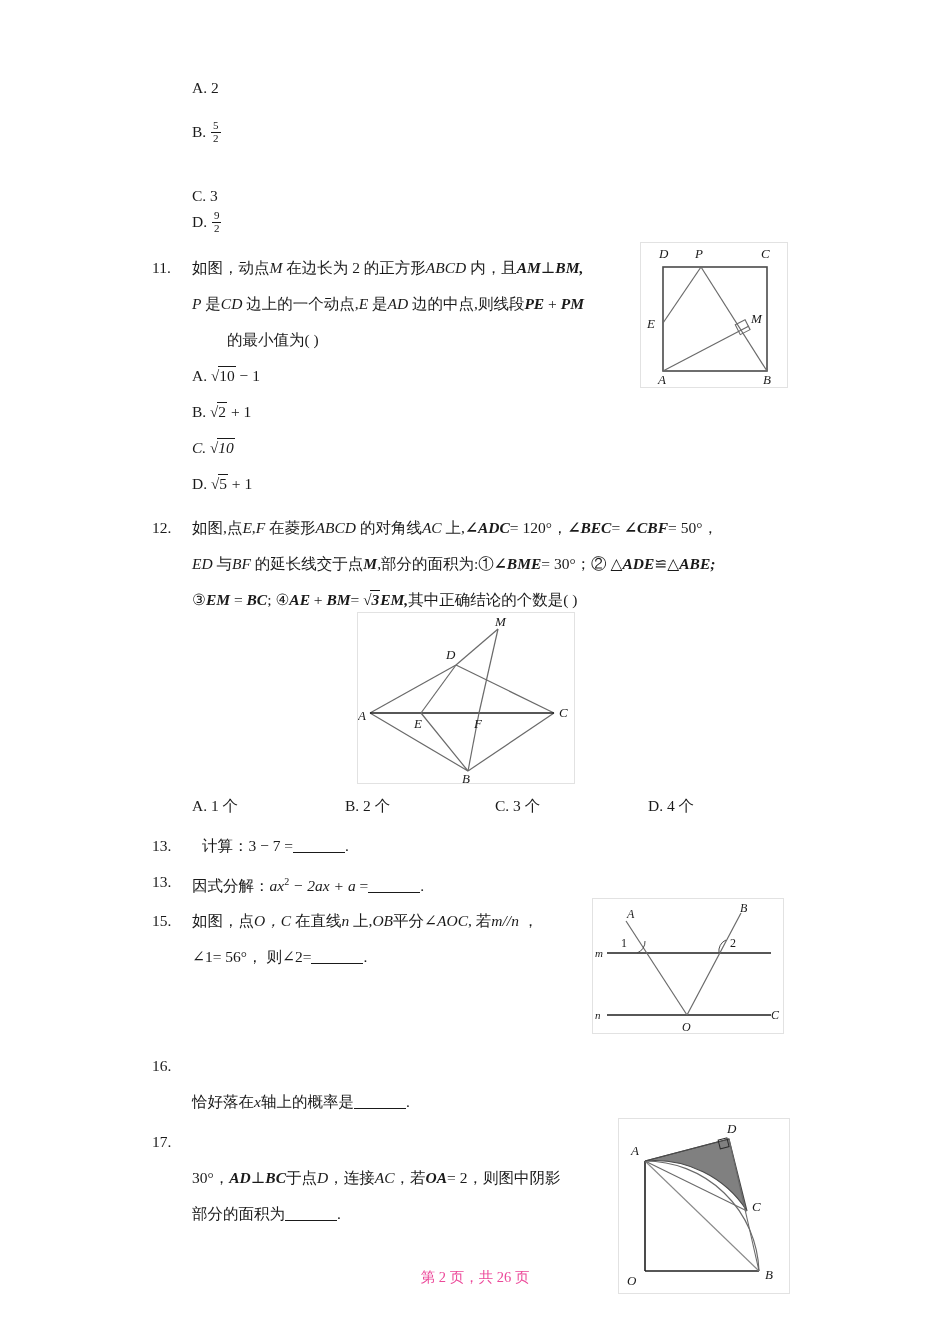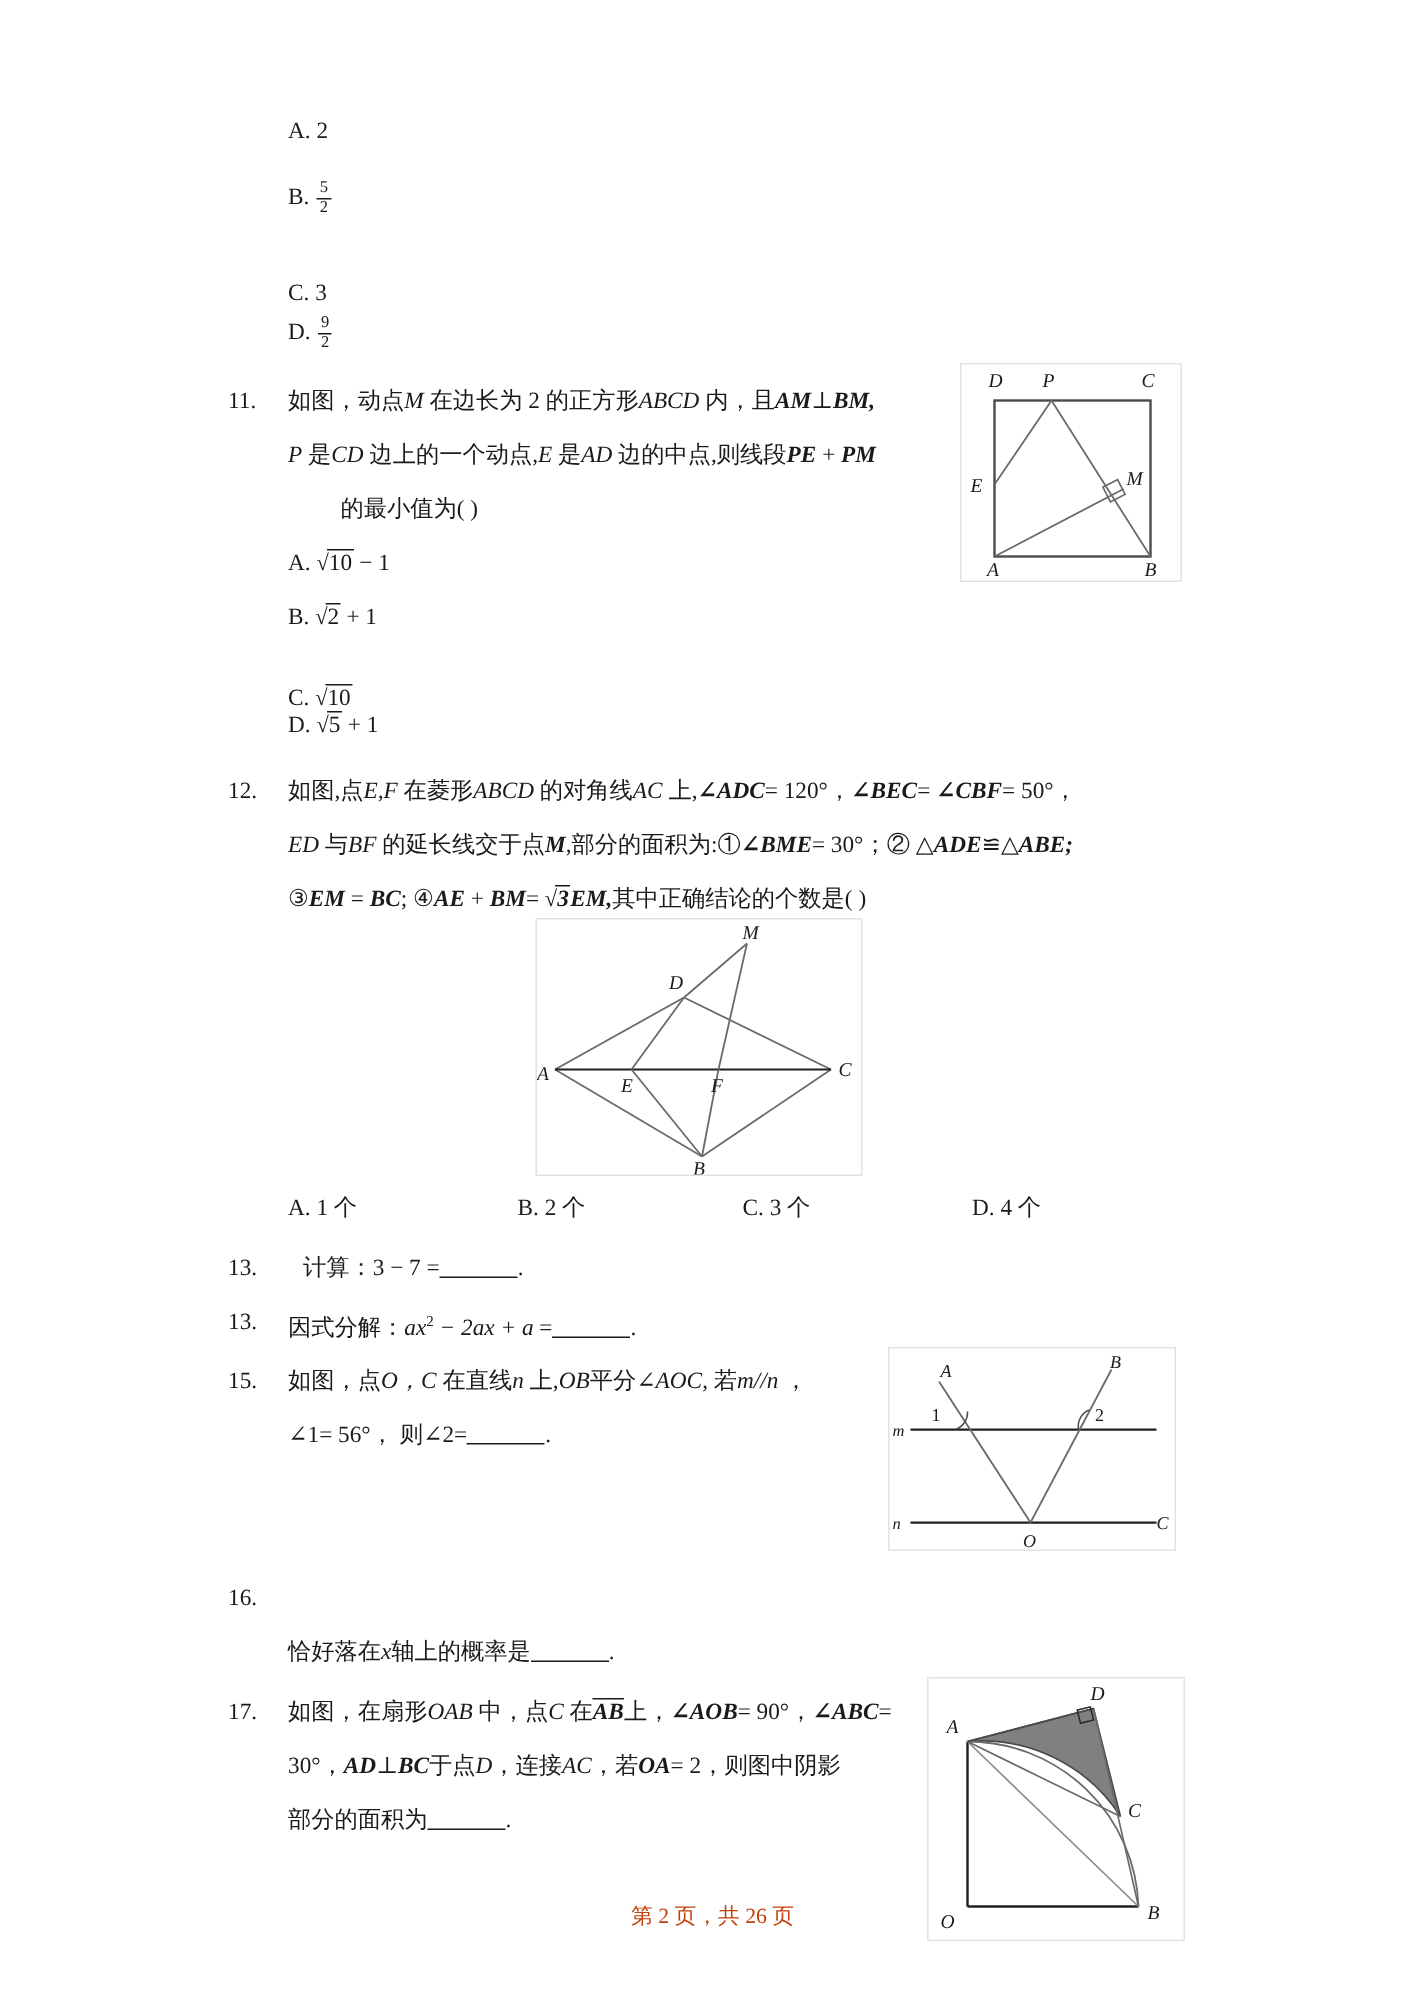--- a/index.html
+++ b/index.html
@@ -65,21 +65,21 @@
     background:#ffffff;
     border:1px solid #e2e2e2;
     box-sizing:border-box;
   }
   .fig svg{display:block;}
   .footer{
     position:absolute;
     width:950px;
     text-align:center;
     font-size:14.5px;
-    color:#c2410c;
+    color:#ec4899;
   }
 </style>
 </head>
 <body>
 
 <div class="page">
 
   <div class="opt" style="left:192px;top:70px;">
     <span>A.</span>
     <span>2</span>
@@ -129,21 +129,21 @@
   <div class="opt" style="left:192px;top:358px;">
     <span>A.</span>
     <span class="rad"><span class="sym">√</span><span class="rnd">10</span></span>
     <span>− 1</span>
   </div>
   <div class="opt" style="left:192px;top:394px;">
     <span>B.</span>
     <span class="rad"><span class="sym">√</span><span class="rnd">2</span></span>
     <span>+ 1</span>
   </div>
-  <div class="opt" style="left:192px;top:448px;">
+  <div class="opt" style="left:192px;top:430px;font-style:italic;">
     <span>C.</span>
     <span class="rad"><span class="sym">√</span><span class="rnd">10</span></span>
     <span></span>
   </div>
   <div class="opt" style="left:192px;top:466px;">
     <span>D.</span>
     <span class="rad"><span class="sym">√</span><span class="rnd">5</span></span>
     <span>+ 1</span>
   </div>
 
@@ -288,25 +288,20 @@
       <text x="137" y="48" font-family="Liberation Serif, serif" font-size="12" fill="#1a1a1a">2</text>
     </svg>
   </div>
 
   <div class="qnum" style="left:152px;top:1048px;">16.</div>
   <div class="q nowrap" style="left:192px;top:1084px;">
     <span>恰好落在</span><span class="it">x</span><span>轴上的概率是</span><span class="blank"></span><span>.</span>
   </div>
 
   <div class="qnum" style="left:152px;top:1124px;">17.</div>
-  <div class="q nowrap" style="left:192px;top:1124px;">
-    <span>如图，在扇形</span><span class="it">OAB</span>
-    <span>中，点</span><span class="it">C</span>
-    <span>在</span><span class="bi" style="border-top:1.2px solid #1a1a1a;">AB</span><span>上，</span><span class="bi">∠AOB</span><span>= 90°，</span><span class="bi">∠ABC</span><span>=</span>
-  </div>
   <div class="q nowrap" style="left:192px;top:1160px;">
     <span>30°，</span><span class="bi">AD</span><span>⊥</span><span class="bi">BC</span><span>于点</span><span class="it">D</span><span>，连接</span><span class="it">AC</span><span>，若</span><span class="bi">OA</span><span>= 2，则图中阴影</span>
   </div>
   <div class="q nowrap" style="left:192px;top:1196px;">
     <span>部分的面积为</span><span class="blank"></span><span>.</span>
   </div>
 
   <div class="fig" style="left:618px;top:1118px;width:172px;height:176px;">
     <svg width="170" height="174" viewBox="0 0 170 174">
 

